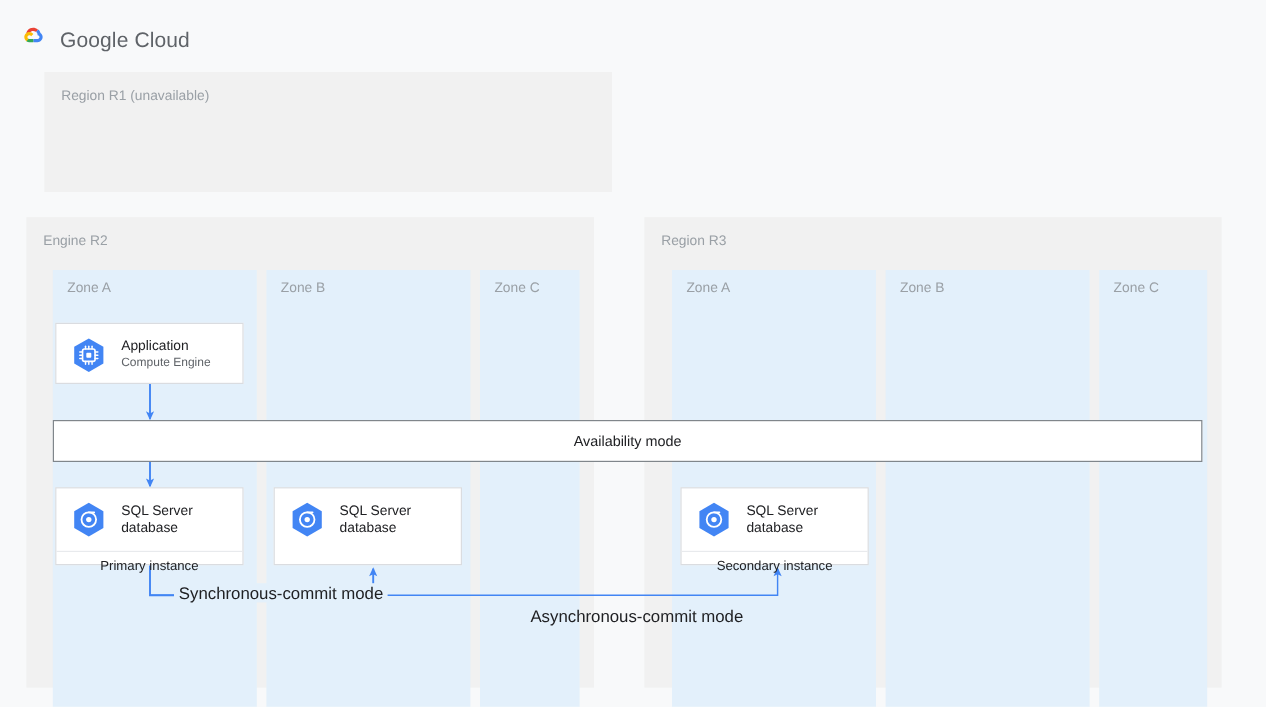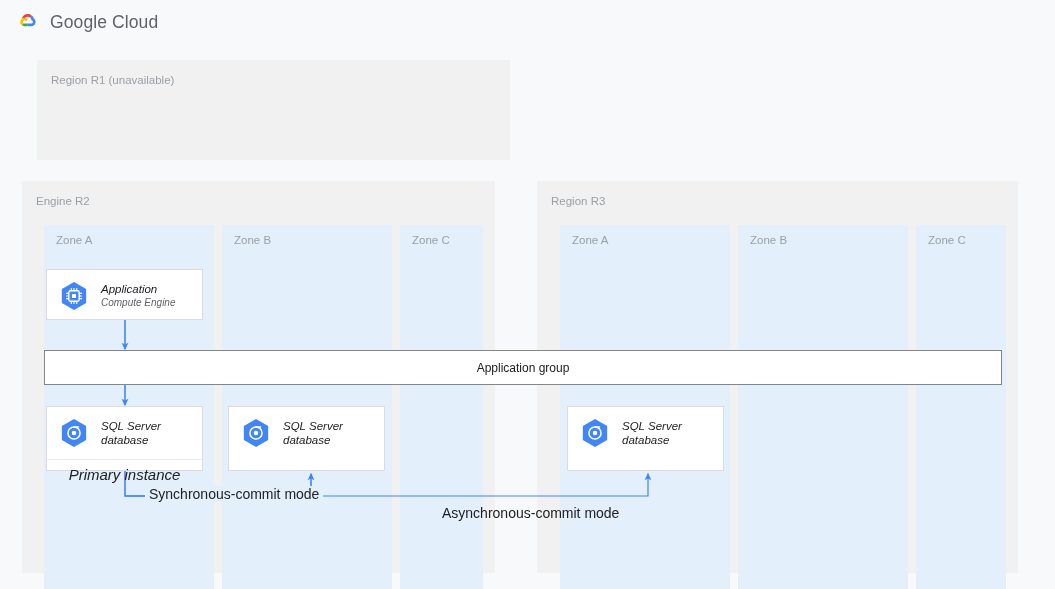--- a/index.html
+++ b/index.html
@@ -14,21 +14,21 @@
     position: relative;
     overflow: hidden;
   }
 
   
   #header {
     position: absolute;
     left: 0; top: 0;
     width: 856px; height: 44px;
     display: flex;
-    align-items: center;
+    align-items: flex-end;
     padding-left: 14px;
     box-sizing: border-box;
   }
   #logo-mark { width: 26px; height: 26px; flex: 0 0 auto; }
   #logo-text {
     margin-left: 10px;
     font-size: 17.5px;
     color: #5f6368;
     letter-spacing: .1px;
   }
@@ -79,21 +79,20 @@
     width: 1055px; height: 589px;
     pointer-events: none;
   }
 
   
   .node {
     position: absolute;
     background: #ffffff;
     border: 1px solid #dadce0;
     box-sizing: border-box;
-    font-style: italic;
   }
   .node-head {
     display: flex;
     align-items: center;
     padding: 10px 10px 10px 11px;
     box-sizing: border-box;
   }
   .node-icon { width: 32px; height: 32px; flex: 0 0 auto; }
   .node-text { margin-left: 11px; }
   .node-title {
@@ -102,21 +101,21 @@
     line-height: 14px;
     white-space: pre-line;
   }
   .node-sub {
     font-size: 10px;
     color: #5f6368;
     line-height: 14px;
   }
   .node-foot {
     border-top: 1px solid #e8eaed;
-    font-size: 15px;
+    font-size: 11px;
     color: #202124;
     text-align: center;
     padding: 6px 4px;
     box-sizing: border-box;
   }
 
   #node-application { left: 46px;  top: 269px; width: 157px; height: 51px; }
   #node-primary     { left: 46px;  top: 406px; width: 157px; height: 65px; }
   #node-standby     { left: 228px; top: 406px; width: 157px; height: 65px; }
   #node-secondary   { left: 567px; top: 406px; width: 157px; height: 65px; }
@@ -214,21 +213,21 @@
   <line x1="125" y1="320" x2="125" y2="349" stroke="#4285f4" stroke-width="1.6" marker-end="url(#arrow-down)"></line>
 
   <line x1="125" y1="385" x2="125" y2="405" stroke="#4285f4" stroke-width="1.6" marker-end="url(#arrow-down)"></line>
 
   <path d="M125 471 L125 496 L311 496 L311 474" fill="none" stroke="#4285f4" stroke-width="1.6" marker-end="url(#arrow-up)"></path>
 
   <path d="M125 496 L648 496 L648 474" fill="none" stroke="#4285f4" stroke-width="1.2" marker-end="url(#arrow-up)"></path>
 </svg>
 
 <div id="availability-group">
-  <span>Application group</span>
+  <span>Availability mode</span>
 </div>
 
 <div class="node" id="node-application">
   <div class="node-head">
     <svg class="node-icon" viewBox="0 0 40 40">
       <polygon points="20,2.5 35.2,11.25 35.2,28.75 20,37.5 4.8,28.75 4.8,11.25" fill="#4285f4"></polygon>
       <rect x="13.5" y="13.5" width="13" height="13" rx="2" fill="none" stroke="#ffffff" stroke-width="1.7"></rect>
       <rect x="17.4" y="17.4" width="5.2" height="5.2" rx="1" fill="#ffffff"></rect>
       <g stroke="#ffffff" stroke-width="1.5" stroke-linecap="round">
         <line x1="16.6" y1="10.6" x2="16.6" y2="13.4"></line>
@@ -289,16 +288,17 @@
       <polygon points="20,2.5 35.2,11.25 35.2,28.75 20,37.5 4.8,28.75 4.8,11.25" fill="#4285f4"></polygon>
       <circle cx="20" cy="20" r="7.6" fill="none" stroke="#ffffff" stroke-width="1.9"></circle>
       <circle cx="20" cy="20" r="2.8" fill="#ffffff"></circle>
       <path d="M20 12.4 L25.6 12.4" stroke="#ffffff" stroke-width="1.9" stroke-linecap="round"></path>
     </svg>
     <div class="node-text">
       <div class="node-title">SQL Server
 database</div>
     </div>
   </div>
+  <div class="node-foot">Secondary instance</div>
 </div>
 
 <span class="edge-label" id="label-sync">Synchronous-commit mode</span>
 <span class="edge-label" id="label-async">Asynchronous-commit mode</span>
 
 </body></html>

